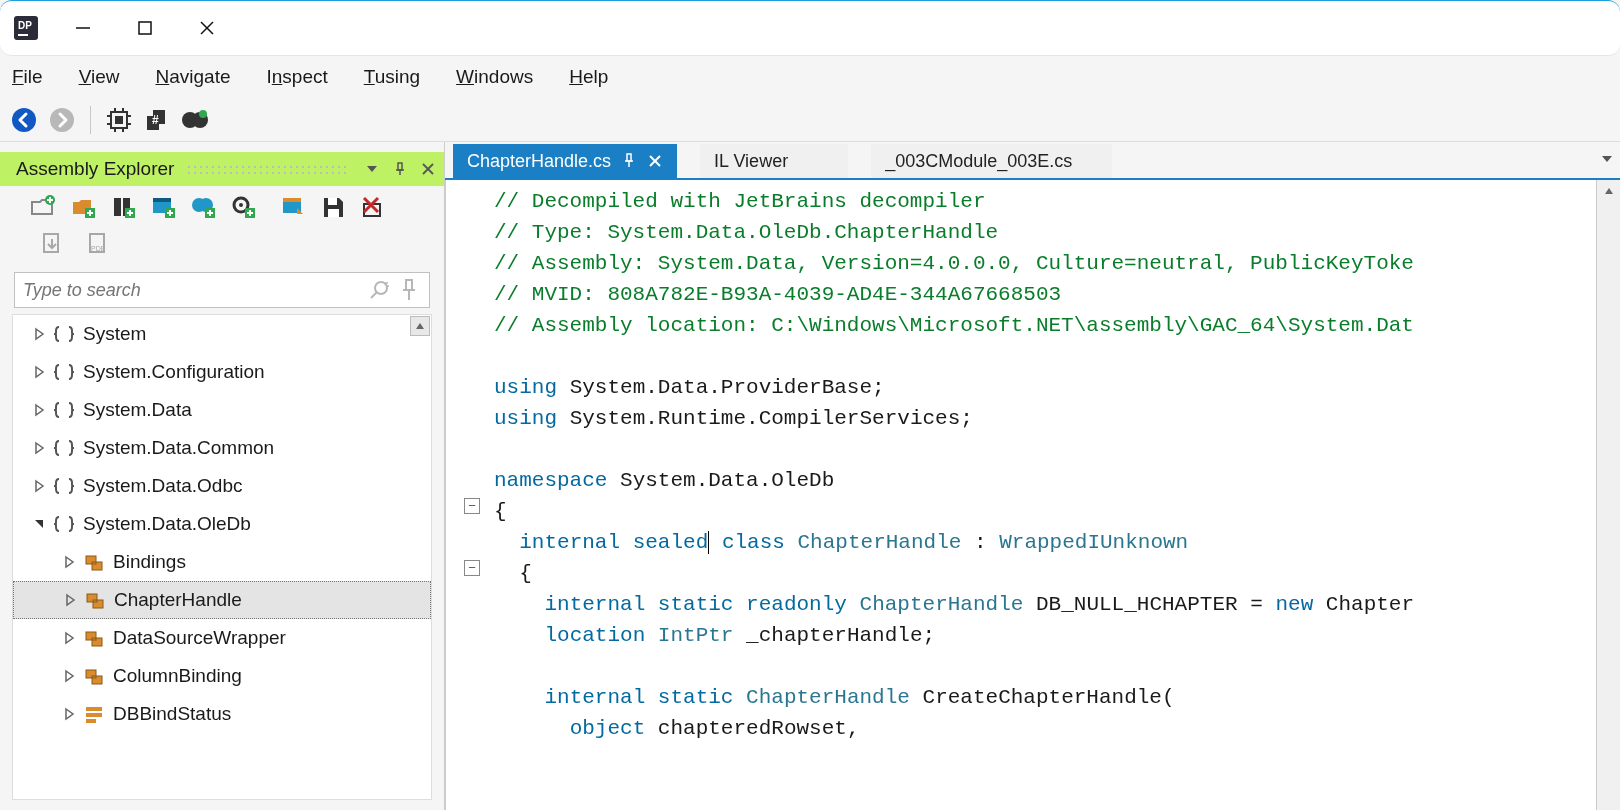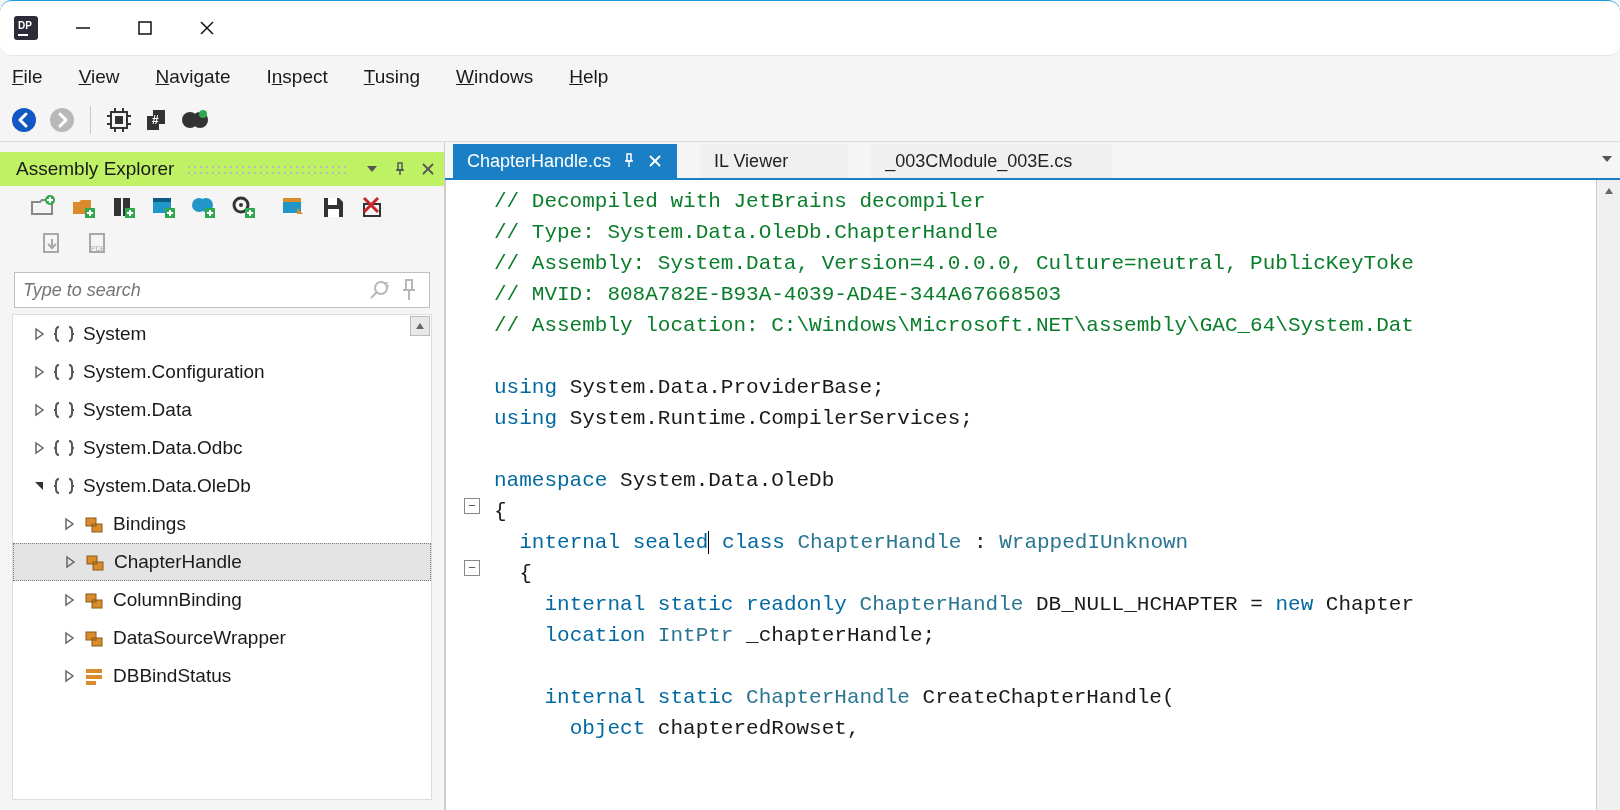--- a/index.html
+++ b/index.html
@@ -519,20 +519,34 @@
               <svg width="14" height="14" viewBox="0 0 14 14">
                 <path d="M4 2 L11 7 L4 12 Z" fill="none" stroke="#666" stroke-width="1.5"></path>
               </svg>
             </span>
             <span class="nsicon">
               <svg viewBox="0 0 22 22">
                 <path d="M6 4 Q3 4 3 8 L3 10 Q3 11 1 11 Q3 11 3 12 L3 14 Q3 18 6 18" fill="none" stroke="#555" stroke-width="2"></path>
                 <path d="M16 4 Q19 4 19 8 L19 10 Q19 11 21 11 Q19 11 19 12 L19 14 Q19 18 16 18" fill="none" stroke="#555" stroke-width="2"></path>
               </svg>
             </span>
+            <span>System.Data.Common</span>
+          </div>
+          <div class="tree-row">
+            <span class="chev">
+              <svg width="14" height="14" viewBox="0 0 14 14">
+                <path d="M4 2 L11 7 L4 12 Z" fill="none" stroke="#666" stroke-width="1.5"></path>
+              </svg>
+            </span>
+            <span class="nsicon">
+              <svg viewBox="0 0 22 22">
+                <path d="M6 4 Q3 4 3 8 L3 10 Q3 11 1 11 Q3 11 3 12 L3 14 Q3 18 6 18" fill="none" stroke="#555" stroke-width="2"></path>
+                <path d="M16 4 Q19 4 19 8 L19 10 Q19 11 21 11 Q19 11 19 12 L19 14 Q19 18 16 18" fill="none" stroke="#555" stroke-width="2"></path>
+              </svg>
+            </span>
             <span>System.Data.Odbc</span>
           </div>
           <div class="tree-row">
             <span class="chev">
               <svg width="14" height="14" viewBox="0 0 14 14">
                 <path d="M3 3 L11 3 L3 11 Z" fill="#333" transform="rotate(90 7 7)"></path>
               </svg>
             </span>
             <span class="nsicon">
               <svg viewBox="0 0 22 22">
@@ -581,37 +595,37 @@
               </svg>
             </span>
             <span class="nsicon">
               <svg viewBox="0 0 22 22">
                 <rect x="3" y="5" width="10" height="8" fill="#d98b2e"></rect>
                 <rect x="9" y="11" width="10" height="8" fill="#d98b2e"></rect>
                 <rect x="3" y="5" width="10" height="8" fill="none" stroke="#8a5a17" stroke-width="1"></rect>
                 <rect x="9" y="11" width="10" height="8" fill="none" stroke="#8a5a17" stroke-width="1"></rect>
               </svg>
             </span>
-            <span>ColumnBinding</span>
+            <span>DataSourceWrapper</span>
           </div>
           <div class="tree-row lv1">
             <span class="chev">
               <svg width="14" height="14" viewBox="0 0 14 14">
                 <path d="M4 2 L11 7 L4 12 Z" fill="none" stroke="#666" stroke-width="1.5"></path>
               </svg>
             </span>
             <span class="nsicon">
               <svg viewBox="0 0 22 22">
                 <rect x="3" y="5" width="10" height="8" fill="#d98b2e"></rect>
                 <rect x="9" y="11" width="10" height="8" fill="#d98b2e"></rect>
                 <rect x="3" y="5" width="10" height="8" fill="none" stroke="#8a5a17" stroke-width="1"></rect>
                 <rect x="9" y="11" width="10" height="8" fill="none" stroke="#8a5a17" stroke-width="1"></rect>
               </svg>
             </span>
-            <span>DataSourceWrapper</span>
+            <span>ColumnBinding</span>
           </div>
           <div class="tree-row lv1">
             <span class="chev">
               <svg width="14" height="14" viewBox="0 0 14 14">
                 <path d="M4 2 L11 7 L4 12 Z" fill="none" stroke="#666" stroke-width="1.5"></path>
               </svg>
             </span>
             <span class="nsicon">
               <svg viewBox="0 0 22 22">
                 <rect x="3" y="4" width="16" height="4" fill="#d98b2e"></rect>

